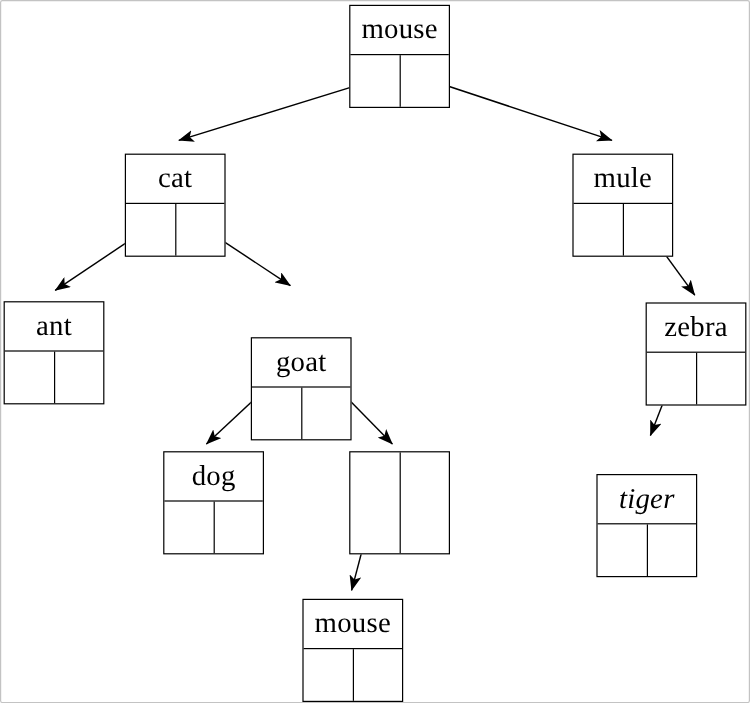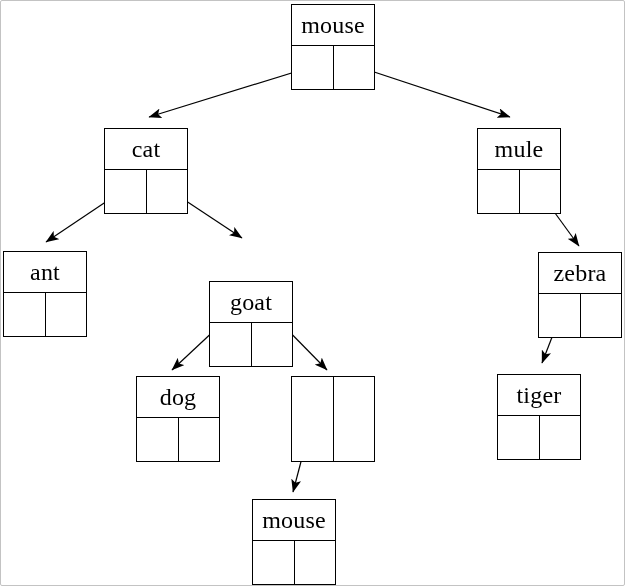--- a/index.html
+++ b/index.html
@@ -46,21 +46,21 @@
 
   
   #n-mouse { left: 290px; top: 3px;   }
   #n-cat   { left: 103px; top: 127px; }
   #n-mule  { left: 476px; top: 127px; }
   #n-ant   { left: 2px;   top: 250px; }
   #n-goat  { left: 208px; top: 250px; margin-top: 30px; }
   #n-zebra { left: 537px; top: 251px; text-align: center; }
   #n-dog   { left: 135px; top: 375px; justify-content: space-between; }
   #n-lion  { left: 290px; top: 375px; }
-  #n-tiger { left: 496px; top: 373px; }
+  #n-tiger { left: 496px; top: 394px; font-style: italic; }
   #n-horse { left: 251px; top: 498px; }
 </style>
 </head>
 <body>
 
 <div class="canvas">
 
   <svg class="edges-layer" width="625" height="586" viewBox="0 0 625 586" xmlns="http://www.w3.org/2000/svg">
     <defs>
       <marker id="arrow" markerUnits="userSpaceOnUse" markerWidth="14" markerHeight="10" refX="12.5" refY="5" orient="auto">

